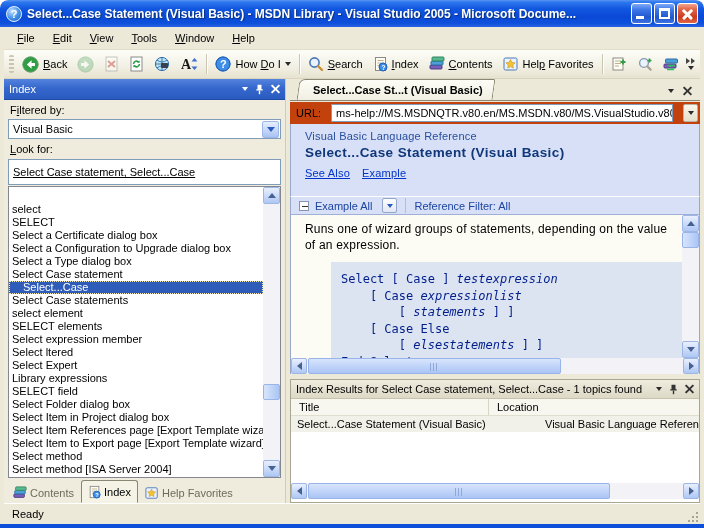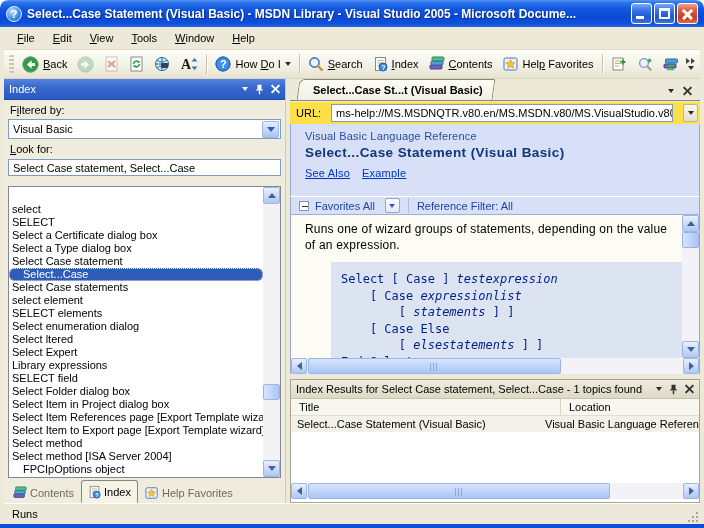--- a/index.html
+++ b/index.html
@@ -51,26 +51,26 @@
   .x-small{position:relative;width:9px;height:9px;display:inline-block;}
   .x-small::before,.x-small::after{content:"";position:absolute;left:-1px;top:3.5px;width:11px;height:2px;background:#fff;}
   .x-small::before{transform:rotate(45deg);} .x-small::after{transform:rotate(-45deg);}
   .x-small.dark::before,.x-small.dark::after{background:#333;}
   .field-label{position:absolute;left:6px;height:14px;}
   .lbl-filter{top:25px;} .lbl-look{top:64px;}
   .combo{position:absolute;left:4px;right:4px;top:40px;height:20px;background:#fff;border:1px solid #7F9DB9;display:flex;align-items:center;}
   .combo .combo-text{flex:1;padding-left:4px;}
   .combo-btn{width:17px;height:17px;margin:1px;border-radius:2px;border:1px solid #9DB8E8;background:linear-gradient(180deg,#E6EEFF 0%,#C2D5F8 60%,#A8C2F0 100%);display:flex;align-items:center;justify-content:center;}
   .chev-blue{width:0;height:0;border-left:4px solid transparent;border-right:4px solid transparent;border-top:5px solid #2C5AC0;}
-  .lookfor{position:absolute;left:4px;right:4px;top:80px;height:17px;background:#fff;border:1px solid #7F9DB9;display:flex;align-items:center;padding-left:4px;}
+  .lookfor{position:absolute;left:4px;right:4px;top:80px;height:26px;background:#fff;border:1px solid #7F9DB9;display:flex;align-items:center;padding-left:4px;text-decoration:underline;}
   .index-list{position:absolute;left:4px;right:4px;top:107px;bottom:25px;background:#fff;border:1px solid #828790;overflow:hidden;}
   .list-inner{position:absolute;left:0;top:0;right:17px;bottom:0;overflow:hidden;padding-top:16px;}
   .idx-item{height:13px;line-height:13px;padding-left:3px;white-space:nowrap;}
   .idx-item.indent{padding-left:14px;}
-  .idx-item.selected{background:#2E5CB8;color:#fff;outline:1px dotted #F3E9B9;outline-offset:-1px;border-radius:6px;}
+  .idx-item.selected{background:#2E5CB8;color:#fff;outline:1px dotted #F3E9B9;outline-offset:-1px;}
   
   .vscroll{position:absolute;top:0;right:0;bottom:0;width:17px;background:#F3F3F7;}
   .hscroll{position:absolute;left:0;right:0;bottom:0;height:16px;background:#F3F3F7;}
   .sbtn{position:absolute;width:17px;height:17px;border-radius:2px;border:1px solid #9EB6E4;background:linear-gradient(180deg,#E9F0FE 0%,#C9D9F9 55%,#AEC7F4 100%);display:flex;align-items:center;justify-content:center;}
   .hscroll .sbtn{width:16px;height:16px;}
   .tri-up{width:0;height:0;border-left:4px solid transparent;border-right:4px solid transparent;border-bottom:5px solid #44618F;}
   .tri-down{width:0;height:0;border-left:4px solid transparent;border-right:4px solid transparent;border-top:5px solid #44618F;}
   .tri-left{width:0;height:0;border-top:4px solid transparent;border-bottom:4px solid transparent;border-right:5px solid #44618F;}
   .tri-right{width:0;height:0;border-top:4px solid transparent;border-bottom:4px solid transparent;border-left:5px solid #44618F;}
   .sthumb{position:absolute;border-radius:2px;border:1px solid #98B4E8;background:linear-gradient(90deg,#D8E4FC 0%,#BDD2F8 60%,#AAC4F4 100%);}
@@ -81,21 +81,21 @@
   .ltab{display:flex;align-items:center;gap:3px;height:21px;padding:0 6px;color:#6E6B5A;border:1px solid transparent;white-space:nowrap;}
   .ltab.active{background:#F5F3E6;border-color:#8A8775;border-bottom-color:#F5F3E6;border-radius:3px 3px 0 0;color:#000;height:23px;}
   
   .v-splitter{position:absolute;left:286px;top:79px;bottom:25px;width:4px;background:#ECE9D8;}
   
   .right-area{position:absolute;left:290px;top:79px;right:4px;bottom:25px;background:#ECE9D8;}
   .doc-tabstrip{position:absolute;left:0;top:0;right:0;height:22px;border-bottom:1px solid #8A8775;display:flex;align-items:flex-end;}
   .doc-tab{display:flex;align-items:center;height:21px;padding:0 10px 0 14px;background:linear-gradient(180deg,#FDFDF6 0%,#F1EFE2 100%);border:1px solid #8A8775;border-bottom:none;border-radius:6px 2px 0 0;font-weight:bold;transform:skewX(-8deg);margin-left:8px;}
   .doc-tab .doc-tab-label{transform:skewX(8deg);}
   .strip-icons{margin-left:auto;display:flex;align-items:center;gap:9px;padding:0 8px 5px 0;}
-  .urlbar{position:absolute;left:0;top:23px;right:0;height:22px;background:#fde047;display:flex;align-items:center;padding:0 2px 0 6px;gap:10px;}
+  .urlbar{position:absolute;left:0;top:23px;right:0;height:22px;background:#c2410c;display:flex;align-items:center;padding:0 2px 0 6px;gap:10px;}
   .url-input{flex:1;height:18px;background:#fff;border:1px solid #7F9DB9;display:flex;align-items:center;padding-left:4px;white-space:nowrap;overflow:hidden;font-size:11px;}
   .url-drop{width:15px;height:18px;display:flex;align-items:center;justify-content:center;border:1px solid #B8B4A0;border-radius:2px;background:linear-gradient(#F8F6EC,#E4E0CC);}
   
   .doc-header{position:absolute;left:0;top:45px;right:0;height:72px;background:#D7E0F7;border-left:1px solid #99A8C8;border-right:1px solid #99A8C8;padding:6px 0 0 14px;letter-spacing:.2px;}
   .doc-breadcrumb{color:#274E9E;margin-bottom:3px;}
   .doc-title{color:#10377A;font-weight:bold;font-size:13.5px;letter-spacing:.4px;margin-bottom:7px;}
   .doc-links{display:flex;gap:12px;}
   .doc-link{color:#0033CC;text-decoration:underline;}
   .collapsebar{position:absolute;left:0;top:117px;right:0;height:19px;background:#D7E0F7;border-top:1px solid #FFFFFF;border-bottom:1px solid #9EB0D8;border-left:1px solid #99A8C8;border-right:1px solid #99A8C8;display:flex;align-items:center;gap:6px;padding-left:8px;color:#1C44A0;}
   .minus-box{width:10px;height:10px;border:1px solid #8595B2;background:#fff;position:relative;}
@@ -111,21 +111,21 @@
   .codeblock i{font-style:italic;}
   .doc-vscroll{position:absolute;top:0;right:0;bottom:0;width:17px;background:#F3F3F7;}
   .doc-hscroll{position:absolute;left:0;top:279px;right:0;height:16px;background:#F3F3F7;border-left:1px solid #99A8C8;border-right:1px solid #99A8C8;}
   .h-splitter{position:absolute;left:0;top:295px;right:0;height:5px;background:#ECE9D8;}
   
   .results{position:absolute;left:0;top:300px;right:0;bottom:0;background:#fff;border:1px solid #A8A590;}
   .res-header{position:absolute;left:0;top:0;right:0;height:19px;background:linear-gradient(180deg,#EFECDF 0%,#DDD9C6 100%);border-bottom:1px solid #C6C2AC;display:flex;align-items:center;padding:0 5px;}
   .res-header .hdr-title{flex:1;white-space:nowrap;overflow:hidden;}
   .res-cols{position:absolute;left:0;top:19px;right:0;height:17px;background:#F7F6EF;border-bottom:1px solid #E0DECE;display:flex;}
   .res-col{padding:2px 0 0 8px;}
-  .res-col.c1{width:270px;border-right:1px solid #D8D5C0;}
+  .res-col.c1{width:198px;border-right:1px solid #D8D5C0;}
   .res-col.c2{flex:1;}
   .res-row{position:absolute;left:0;top:36px;right:0;height:16px;background:#F2F1E9;display:flex;}
   .res-cell{white-space:nowrap;overflow:hidden;padding:2px 0 0 6px;}
   .res-cell.c1{width:246px;}
   .res-cell.c2{flex:1;padding-left:8px;}
   .res-hscroll{position:absolute;left:0;bottom:3px;right:0;height:16px;background:#F3F3F7;}
   
   .statusbar{position:absolute;left:4px;right:4px;bottom:4px;height:21px;background:#ECE9D8;border-top:1px solid #fff;display:flex;align-items:center;padding-left:8px;}
   .sizegrip{position:absolute;right:1px;bottom:1px;width:13px;height:13px;}
   .sizegrip::after{content:"";position:absolute;right:1px;bottom:1px;width:2px;height:2px;background:#A8A490;
@@ -302,27 +302,28 @@
     </div>
     <div class="field-label lbl-look"><u>L</u>ook for:</div>
     <div class="lookfor">
       <span>Select Case statement, Select...Case</span>
     </div>
     <div class="index-list">
       <div class="list-inner">
         <div class="idx-item">select</div>
         <div class="idx-item">SELECT</div>
         <div class="idx-item">Select a Certificate dialog box</div>
+        <div class="idx-item">Select a Configuration to Upgrade dialog box</div>
         <div class="idx-item">Select a Type dialog box</div>
         <div class="idx-item">Select Case statement</div>
         <div class="idx-item indent selected">Select...Case</div>
         <div class="idx-item">Select Case statements</div>
         <div class="idx-item">select element</div>
         <div class="idx-item">SELECT elements</div>
-        <div class="idx-item">Select enumeration dialog</div>
+        <div class="idx-item">Select expression member</div>
         <div class="idx-item">Select ltered</div>
         <div class="idx-item">Select Expert</div>
         <div class="idx-item">Library expressions</div>
         <div class="idx-item">SELECT field</div>
         <div class="idx-item">Select Folder dialog box</div>
         <div class="idx-item">Select Item in Project dialog box</div>
         <div class="idx-item">Select Item References page [Export Template wizard</div>
         <div class="idx-item">Select Item to Export page [Export Template wizard]</div>
         <div class="idx-item">Select method</div>
         <div class="idx-item">Select method [ISA Server 2004]</div>
@@ -388,21 +389,21 @@
     <div class="doc-header">
       <div class="doc-breadcrumb">Visual Basic Language Reference</div>
       <div class="doc-title">Select...Case Statement (Visual Basic)</div>
       <div class="doc-links">
         <span class="doc-link">See Also</span>
         <span class="doc-link">Example</span>
       </div>
     </div>
     <div class="collapsebar">
       <span class="minus-box"></span>
-      <span>Favorites All</span>
+      <span>Example All</span>
       <span class="mini-drop">
           <span class="chev-down"></span>
         </span>
       <span class="cb-sep"></span>
       <span>Reference Filter: All</span>
     </div>
     <div class="doc-body">
       <div class="doc-body-inner">
         <div class="doc-para">Runs one of wizard groups of statements, depending on the value of an expression.</div>
         <div class="codeblock">Select [ Case ] <i>testexpression</i><br>    [ Case <i>expressionlist</i><br>        [ <i>statements</i> ] ]<br>    [ Case Else<br>        [ <i>elsestatements</i> ] ]<br>End Select</div>
@@ -454,20 +455,20 @@
           </span>
         <span class="sthumb" style="left:17px;width:74%;"></span>
         <span class="sbtn" style="right:0;top:0;">
             <span class="tri-right"></span>
           </span>
       </div>
     </div>
   </div>
 
   <div class="statusbar">
-    <span>Runs</span>
+    <span>Ready</span>
     <span class="sizegrip"></span>
   </div>
 
   <div class="frame-l"></div>
   <div class="frame-r"></div>
   <div class="frame-b"></div>
 </div>
 
 </body></html>

